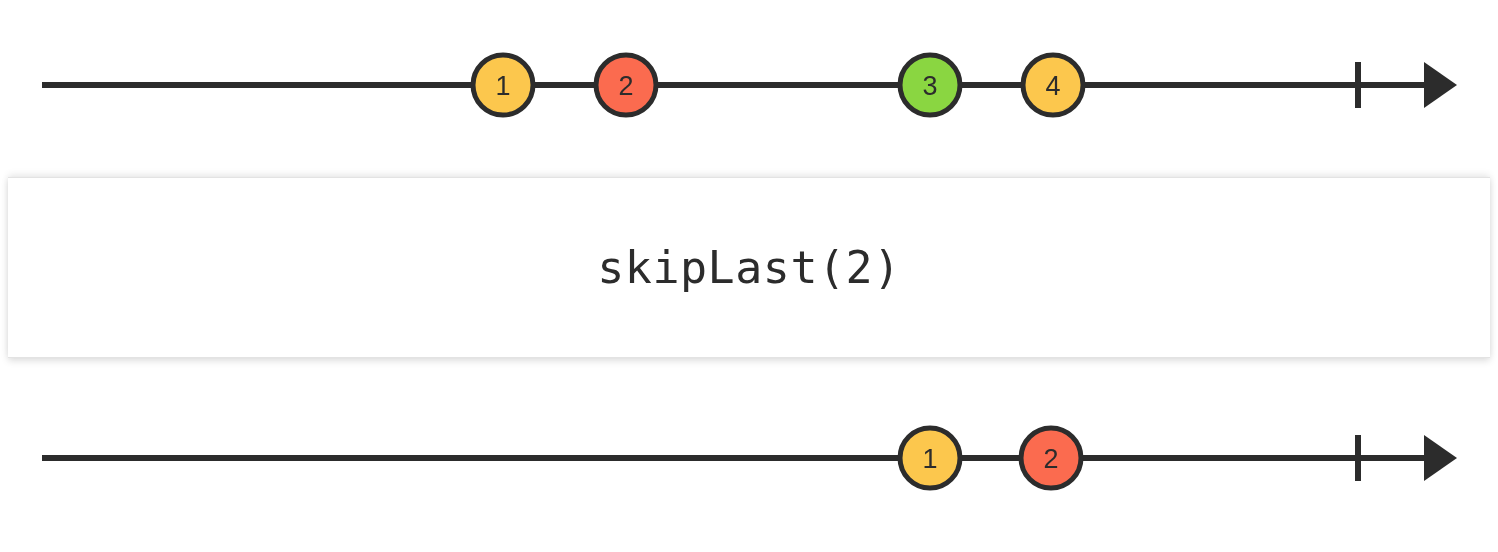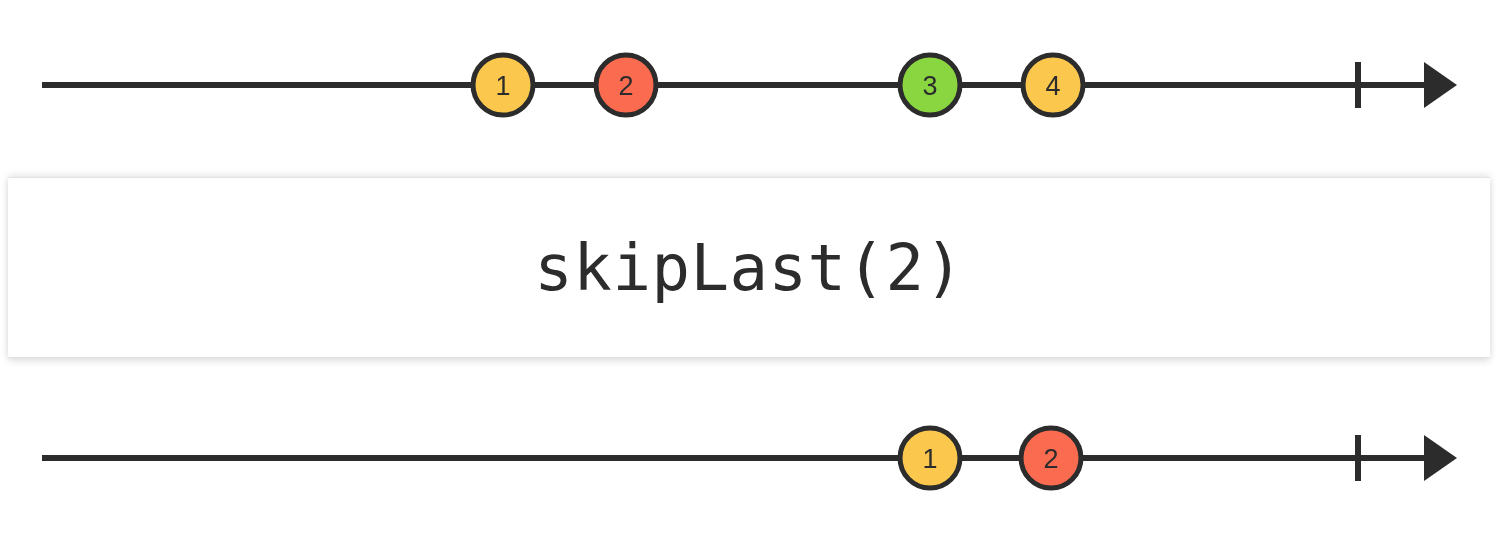--- a/index.html
+++ b/index.html
@@ -56,21 +56,21 @@
     background: #ffffff;
     border-top: 1px solid #e3e3e3;
     border-bottom: 1px solid #e3e3e3;
     box-shadow: 0 3px 7px rgba(0,0,0,0.13), 0 -3px 7px rgba(0,0,0,0.07);
     display: flex;
     align-items: center;
     justify-content: center;
   }
   #operator-label {
     font-family: "DejaVu Sans Mono", "Liberation Mono", monospace;
-    font-size: 64px;
+    font-size: 45px;
     color: #2c2c2c;
     letter-spacing: 0.5px;
     white-space: pre;
     line-height: 1;
   }
 </style>
 </head>
 <body>
 
 <div id="marble-diagram">

